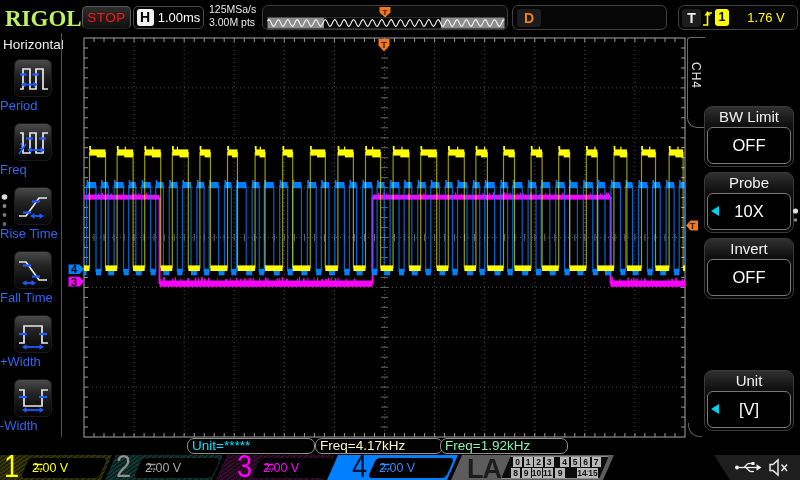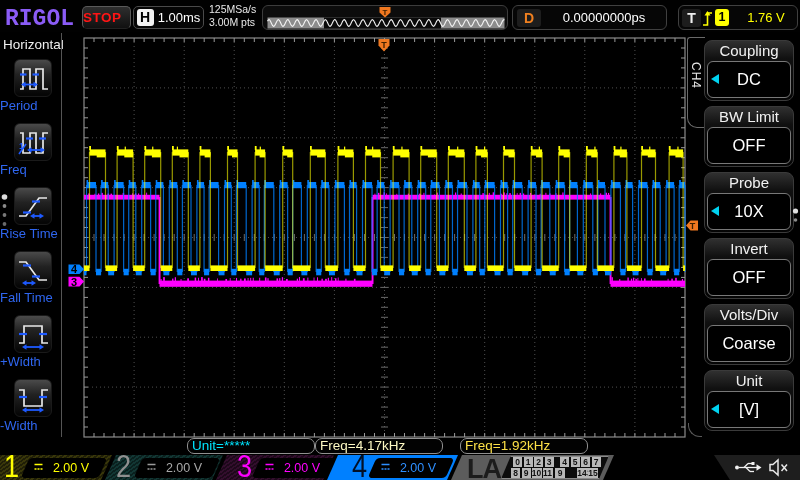--- a/index.html
+++ b/index.html
@@ -1,25 +1,25 @@
 <!DOCTYPE html>
 <html><head><meta charset="utf-8"><style>
 * { margin:0; padding:0; box-sizing:border-box; -webkit-font-smoothing:antialiased; }
 html,body { width:800px; height:480px; background:#000; overflow:hidden;
   font-family:"Liberation Sans", sans-serif; }
 #scr { position:absolute; left:0; top:0; width:800px; height:480px; background:#000; }
 .abs { position:absolute; }
 
 
 #topbar { position:absolute; left:0; top:0; width:800px; height:32px; background:#010101; }
-#logo { position:absolute; left:5px; top:6px; font-family:Liberation Mono, monospace;
-  font-weight:bold; font-size:23px; color:#8b5cf6; letter-spacing:0px; }
+#logo { position:absolute; left:5px; top:6px; font-family:Liberation Serif, serif;
+  font-weight:bold; font-size:23px; color:#bef264; letter-spacing:0px; }
 #stopbtn { position:absolute; left:82px; top:6px; width:49px; height:23px; border-radius:5px;
   background:linear-gradient(#2e2e2e,#101010); border:1px solid #5a5a5a; border-bottom-color:#222;
-  color:#ff1515; font-weight:bold; font-size:13.5px; line-height:21px; letter-spacing:0.5px; }
+  color:#ff1515; font-weight:normal; font-size:13.5px; text-align:center; line-height:21px; letter-spacing:0.5px; }
 #hbox { position:absolute; left:133px; top:6px; width:71px; height:23px; border-radius:5px;
   background:#050505; border:1px solid #4a4a4a; }
 #hbox .h { position:absolute; left:2.5px; top:2px; width:17px; height:17px; background:#f2f2f2;
   border-radius:3px; color:#000; font-weight:bold; font-size:14px; text-align:center; line-height:17px; }
 #hbox .t { position:absolute; left:21px; top:0; width:48px; text-align:center; color:#fff;
   font-size:13px; line-height:21px; }
 #rates { position:absolute; left:209px; top:3px; color:#e8e8e8; font-size:10.5px; line-height:13px; }
 #strip { position:absolute; left:262px; top:5px; width:246px; height:25px; border-radius:6px;
   background:#0c0c0c; border:1px solid #3c3c3c; }
 #dbox { position:absolute; left:512px; top:5px; width:155px; height:25px; border-radius:6px;
@@ -68,21 +68,21 @@
 
 .mbox { position:absolute; top:438px; width:128px; height:16px; border:1px solid #909090;
   border-radius:7px; background:#020202; font-size:13.5px; line-height:14px; padding-left:4px;
   white-space:nowrap; }
 
 
 #chbar { position:absolute; left:0; top:455px; width:800px; height:25px; background:#000; }
 .blk { position:absolute; top:455px; height:25px; transform:skewX(-23.7deg); transform-origin:0 0; }
 .chnum { position:absolute; top:453px; font-size:32px; line-height:27px; transform:scaleX(0.85); transform-origin:0 0; }
 .vbox { position:absolute; top:2.5px; height:20px; border-radius:4px; background:#000; }
-.vbox .txt { position:absolute; top:0; left:7px; width:100%; text-align:center; font-size:12.5px; line-height:20px; }
+.vbox .txt { position:absolute; top:0; left:7px; width:100%; text-align:left; font-size:12.5px; line-height:20px; }
 .coup { position:absolute; left:9px; top:5px; width:9px; height:8px; }
 .hatch1 { background:repeating-linear-gradient(135deg,#39370a 0 2px,#1f1e07 2px 4px); }
 .hatch2 { background:repeating-linear-gradient(135deg,#123734 0 2px,#0a201e 2px 4px); }
 .hatch3 { background:repeating-linear-gradient(135deg,#330e2d 0 2px,#1d081a 2px 4px); }
 .dig { position:absolute; height:10px; background:#b8b8b8; color:#111; font-size:8.5px;
   line-height:10px; text-align:center; font-weight:bold; }
 #laplate { position:absolute; left:501px; top:455.5px; width:108px; height:23.5px;
   background:#0c0c0c; border:1.5px solid #8a8a8a;
   clip-path:polygon(10px 0, 108px 0, 98px 23.5px, 0 23.5px); }
 </style></head>
@@ -896,21 +896,20 @@
     <svg width="244" height="23" viewBox="262 6 244 23" style="position:absolute;left:0;top:0">
       <rect x="266.5" y="17.5" width="237" height="11" fill="#8c8c8c"></rect>
       <rect x="323" y="17.5" width="117" height="11" fill="#0a0a0a"></rect>
       <polyline points="266.5,21.1 267.5,19.8 268.5,19.8 269.5,21.3 270.5,23.4 271.5,25.4 272.5,26.4 273.5,25.9 274.5,24.1 275.5,21.9 276.5,20.1 277.5,19.6 278.5,20.6 279.5,22.5 280.5,24.7 281.5,26.2 282.5,26.2 283.5,24.9 284.5,22.8 285.5,20.7 286.5,19.6 287.5,20.0 288.5,21.7 289.5,23.9 290.5,25.7 291.5,26.4 292.5,25.6 293.5,23.7 294.5,21.5 295.5,19.9 296.5,19.7 297.5,20.9 298.5,23.0 299.5,25.1 300.5,26.3 301.5,26.1 302.5,24.5 303.5,22.3 304.5,20.4 305.5,19.6 306.5,20.3 307.5,22.1 308.5,24.3 309.5,26.0 310.5,26.4 311.5,25.3 312.5,23.2 313.5,21.1 314.5,19.8 315.5,19.8 316.5,21.3 317.5,23.4 318.5,25.4 319.5,26.4 320.5,25.9 321.5,24.1 322.5,21.9 323.5,20.1 324.5,19.6 325.5,20.6 326.5,22.5 327.5,24.7 328.5,26.2 329.5,26.2 330.5,24.9 331.5,22.8 332.5,20.7 333.5,19.6 334.5,20.0 335.5,21.7 336.5,23.9 337.5,25.7 338.5,26.4 339.5,25.6 340.5,23.7 341.5,21.5 342.5,19.9 343.5,19.7 344.5,20.9 345.5,23.0 346.5,25.1 347.5,26.3 348.5,26.1 349.5,24.5 350.5,22.3 351.5,20.4 352.5,19.6 353.5,20.3 354.5,22.1 355.5,24.3 356.5,26.0 357.5,26.4 358.5,25.3 359.5,23.2 360.5,21.1 361.5,19.8 362.5,19.8 363.5,21.3 364.5,23.4 365.5,25.4 366.5,26.4 367.5,25.9 368.5,24.1 369.5,21.9 370.5,20.1 371.5,19.6 372.5,20.6 373.5,22.5 374.5,24.7 375.5,26.2 376.5,26.2 377.5,24.9 378.5,22.8 379.5,20.7 380.5,19.6 381.5,20.0 382.5,21.7 383.5,23.9 384.5,25.7 385.5,26.4 386.5,25.6 387.5,23.7 388.5,21.5 389.5,19.9 390.5,19.7 391.5,20.9 392.5,23.0 393.5,25.1 394.5,26.3 395.5,26.1 396.5,24.5 397.5,22.3 398.5,20.4 399.5,19.6 400.5,20.3 401.5,22.1 402.5,24.3 403.5,26.0 404.5,26.4 405.5,25.3 406.5,23.2 407.5,21.1 408.5,19.8 409.5,19.8 410.5,21.3 411.5,23.4 412.5,25.4 413.5,26.4 414.5,25.9 415.5,24.1 416.5,21.9 417.5,20.1 418.5,19.6 419.5,20.6 420.5,22.5 421.5,24.7 422.5,26.2 423.5,26.2 424.5,24.9 425.5,22.8 426.5,20.7 427.5,19.6 428.5,20.0 429.5,21.7 430.5,23.9 431.5,25.7 432.5,26.4 433.5,25.6 434.5,23.7 435.5,21.5 436.5,19.9 437.5,19.7 438.5,20.9 439.5,23.0 440.5,25.1 441.5,26.3 442.5,26.1 443.5,24.5 444.5,22.3 445.5,20.4 446.5,19.6 447.5,20.3 448.5,22.1 449.5,24.3 450.5,26.0 451.5,26.4 452.5,25.3 453.5,23.2 454.5,21.1 455.5,19.8 456.5,19.8 457.5,21.3 458.5,23.4 459.5,25.4 460.5,26.4 461.5,25.9 462.5,24.1 463.5,21.9 464.5,20.1 465.5,19.6 466.5,20.6 467.5,22.5 468.5,24.7 469.5,26.2 470.5,26.2 471.5,24.9 472.5,22.8 473.5,20.7 474.5,19.6 475.5,20.0 476.5,21.7 477.5,23.9 478.5,25.7 479.5,26.4 480.5,25.6 481.5,23.7 482.5,21.5 483.5,19.9 484.5,19.7 485.5,20.9 486.5,23.0 487.5,25.1 488.5,26.3 489.5,26.1 490.5,24.5 491.5,22.3 492.5,20.4 493.5,19.6 494.5,20.3 495.5,22.1 496.5,24.3 497.5,26.0 498.5,26.4 499.5,25.3 500.5,23.2 501.5,21.1 502.5,19.8 503.5,19.8" fill="none" stroke="#f5f5f5" stroke-width="1.1"></polyline>
       <path d="M378.5 7 h11 v5.5 l-5.5 5 l-5.5 -5 z" fill="#f07820"></path>
       <text x="384" y="14.5" font-size="8" font-weight="bold" fill="#402000" text-anchor="middle" font-family="Liberation Sans, sans-serif">T</text>
     </svg>
   </div>
   <div id="dbox">
         <div class="d">D</div>
-        <div class="v">0.00000000ps</div>
       </div>
   <div id="tbox">
         <div class="t">T</div>
     <svg width="14" height="19" viewBox="0 0 14 19" style="position:absolute;left:22px;top:3px">
       <path d="M2 16 H6.5 V4 H11" stroke="#ffff00" stroke-width="1.6" fill="none"></path>
       <path d="M6.5 2 l-3 4.5 h6 z" fill="#ffff00"></path>
     </svg>
     <div class="one">1</div>
         <div class="lv">1.76&nbsp;V</div>
   </div>
@@ -982,68 +981,55 @@
     <div class="llabel" style="top:418px">-Width</div>
 <svg class="pdots" style="top:193px;position:absolute" width="8" height="36" viewBox="0 0 8 36">
   <circle cx="3.5" cy="4" r="2.8" fill="#dcdcdc"></circle>
   <circle cx="3.5" cy="13" r="1.9" fill="#8a8a8a"></circle>
   <circle cx="3.5" cy="22" r="1.9" fill="#787878"></circle>
   <circle cx="3.5" cy="31" r="1.9" fill="#6a6a6a"></circle>
 </svg>
 
 <div id="ch4tab"></div>
 <div id="ch4txt">CH4</div>
-<div class="ritem" style="top:40px">
-      <div class="rtitle">Coupling</div>
-      <div class="rval">
-        <div class="tri"></div>
-        <span class="val">DC</span>
-      </div>
-    </div>
 <div class="ritem" style="top:106px">
       <div class="rtitle">BW Limit</div>
       <div class="rval">
         <span class="val">OFF</span>
       </div>
     </div>
 <div class="ritem" style="top:172px">
       <div class="rtitle">Probe</div>
       <div class="rval">
         <div class="tri"></div>
         <span class="val">10X</span>
       </div>
     </div>
 <div class="ritem" style="top:238px">
       <div class="rtitle">Invert</div>
       <div class="rval">
         <span class="val">OFF</span>
       </div>
     </div>
-<div class="ritem" style="top:304px">
-      <div class="rtitle">Volts/Div</div>
-      <div class="rval">
-        <span class="val">Coarse</span>
-      </div>
-    </div>
 <div class="ritem" style="top:370px">
       <div class="rtitle">Unit</div>
       <div class="rval">
         <div class="tri"></div>
         <span class="val">[V]</span>
       </div>
     </div>
 <svg class="abs" style="left:791px;top:205px" width="9" height="22" viewBox="0 0 9 22">
   <circle cx="4.5" cy="6" r="2.6" fill="#e0e0e0"></circle>
   <circle cx="4.5" cy="15" r="1.8" fill="#8a8a8a"></circle>
 </svg>
 <div id="rarc"></div>
 
 <div class="mbox" style="left:187px;color:#00e5ff">Unit=*****</div>
 <div class="mbox" style="left:315px;color:#fef9c3">Freq=4.17kHz</div>
-<div class="mbox" style="left:460px;color:#fde047">Freq=1.92kHz</div>
+<div class="mbox" style="left:440px;color:#86efac">Freq=1.92kHz</div>
 
 <div id="chbar"></div>
 <div class="blk hatch1" style="left:-14px;width:126px"></div>
 <div class="chnum" style="left:4px;color:#ffff00">1</div>
 <div class="vbox" style="left:25px;top:457.5px;width:78px;transform:skewX(-23.7deg)"></div>
 <div class="vbox" style="left:25px;top:457.5px;width:78px;background:none">
    <svg class="coup" viewBox="0 0 9 8">
         <path d="M0.5 1.5 H8.5 M0.5 6 h2 M3.5 6 h2 M6.5 6 h2" stroke="#ffff00" stroke-width="1.4"></path>
       </svg>
    <div class="txt" style="color:#ffff00">2.00 V</div>

